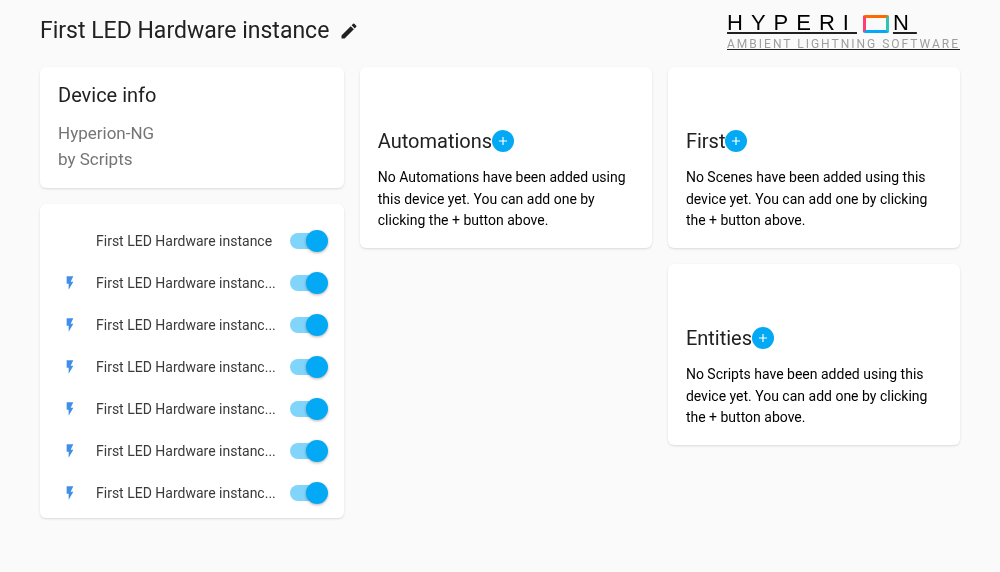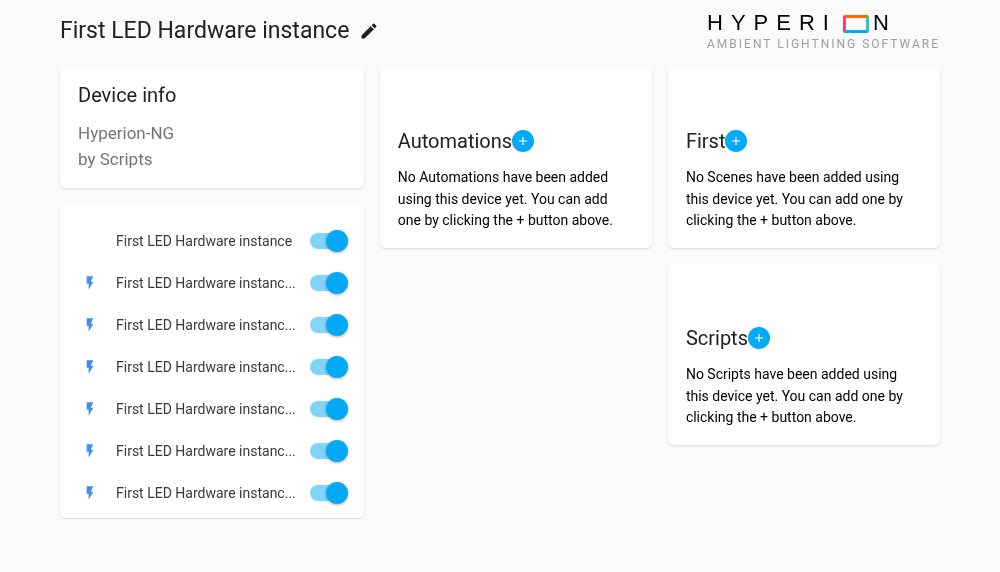--- a/index.html
+++ b/index.html
@@ -5,21 +5,21 @@
   * { box-sizing: border-box; margin: 0; padding: 0; }
   body {
     font-family: -apple-system, BlinkMacSystemFont, "Segoe UI", Roboto, Arial, sans-serif;
     background: #fafafa;
     color: #212121;
     width: 1000px;
     height: 572px;
     overflow: hidden;
   }
   .container {
-    padding: 0 60px;
+    padding: 0 40px;
   }
   .header-row {
     display: flex;
     justify-content: space-between;
     align-items: center;
     margin-bottom: 16px;
     padding-top: 10px;
   }
   .title-wrap {
     display: flex;
@@ -27,20 +27,21 @@
     gap: 10px;
   }
   .page-title {
     font-size: 23px;
     font-weight: 400;
     color: #212121;
   }
   .edit-icon svg { display: block; }
   .logo {
     text-align: right;
+    text-decoration: underline;
   }
   .logo-text {
     font-family: "Arial", sans-serif;
     font-size: 22px;
     letter-spacing: 8px;
     font-weight: 300;
     color: #000;
     display: flex;
     align-items: center;
   }
@@ -299,21 +300,21 @@
             <svg width="14" height="14" viewBox="0 0 24 24" fill="#fff">
                 <path d="M19 13h-6v6h-2v-6H5v-2h6V5h2v6h6v2z"></path>
               </svg>
           </div>
         </div>
         <div class="card-body">No Scenes have been added using this device yet. You can add one by clicking the + button above.</div>
       </div>
 
       <div class="card">
         <div class="card-head">
-          <div class="card-title">Scripts</div>
+          <div class="card-title">Entities</div>
           <div class="plus-btn">
             <svg width="14" height="14" viewBox="0 0 24 24" fill="#fff">
                 <path d="M19 13h-6v6h-2v-6H5v-2h6V5h2v6h6v2z"></path>
               </svg>
           </div>
         </div>
         <div class="card-body">No Scripts have been added using this device yet. You can add one by clicking the + button above.</div>
       </div>
     </div>
 

